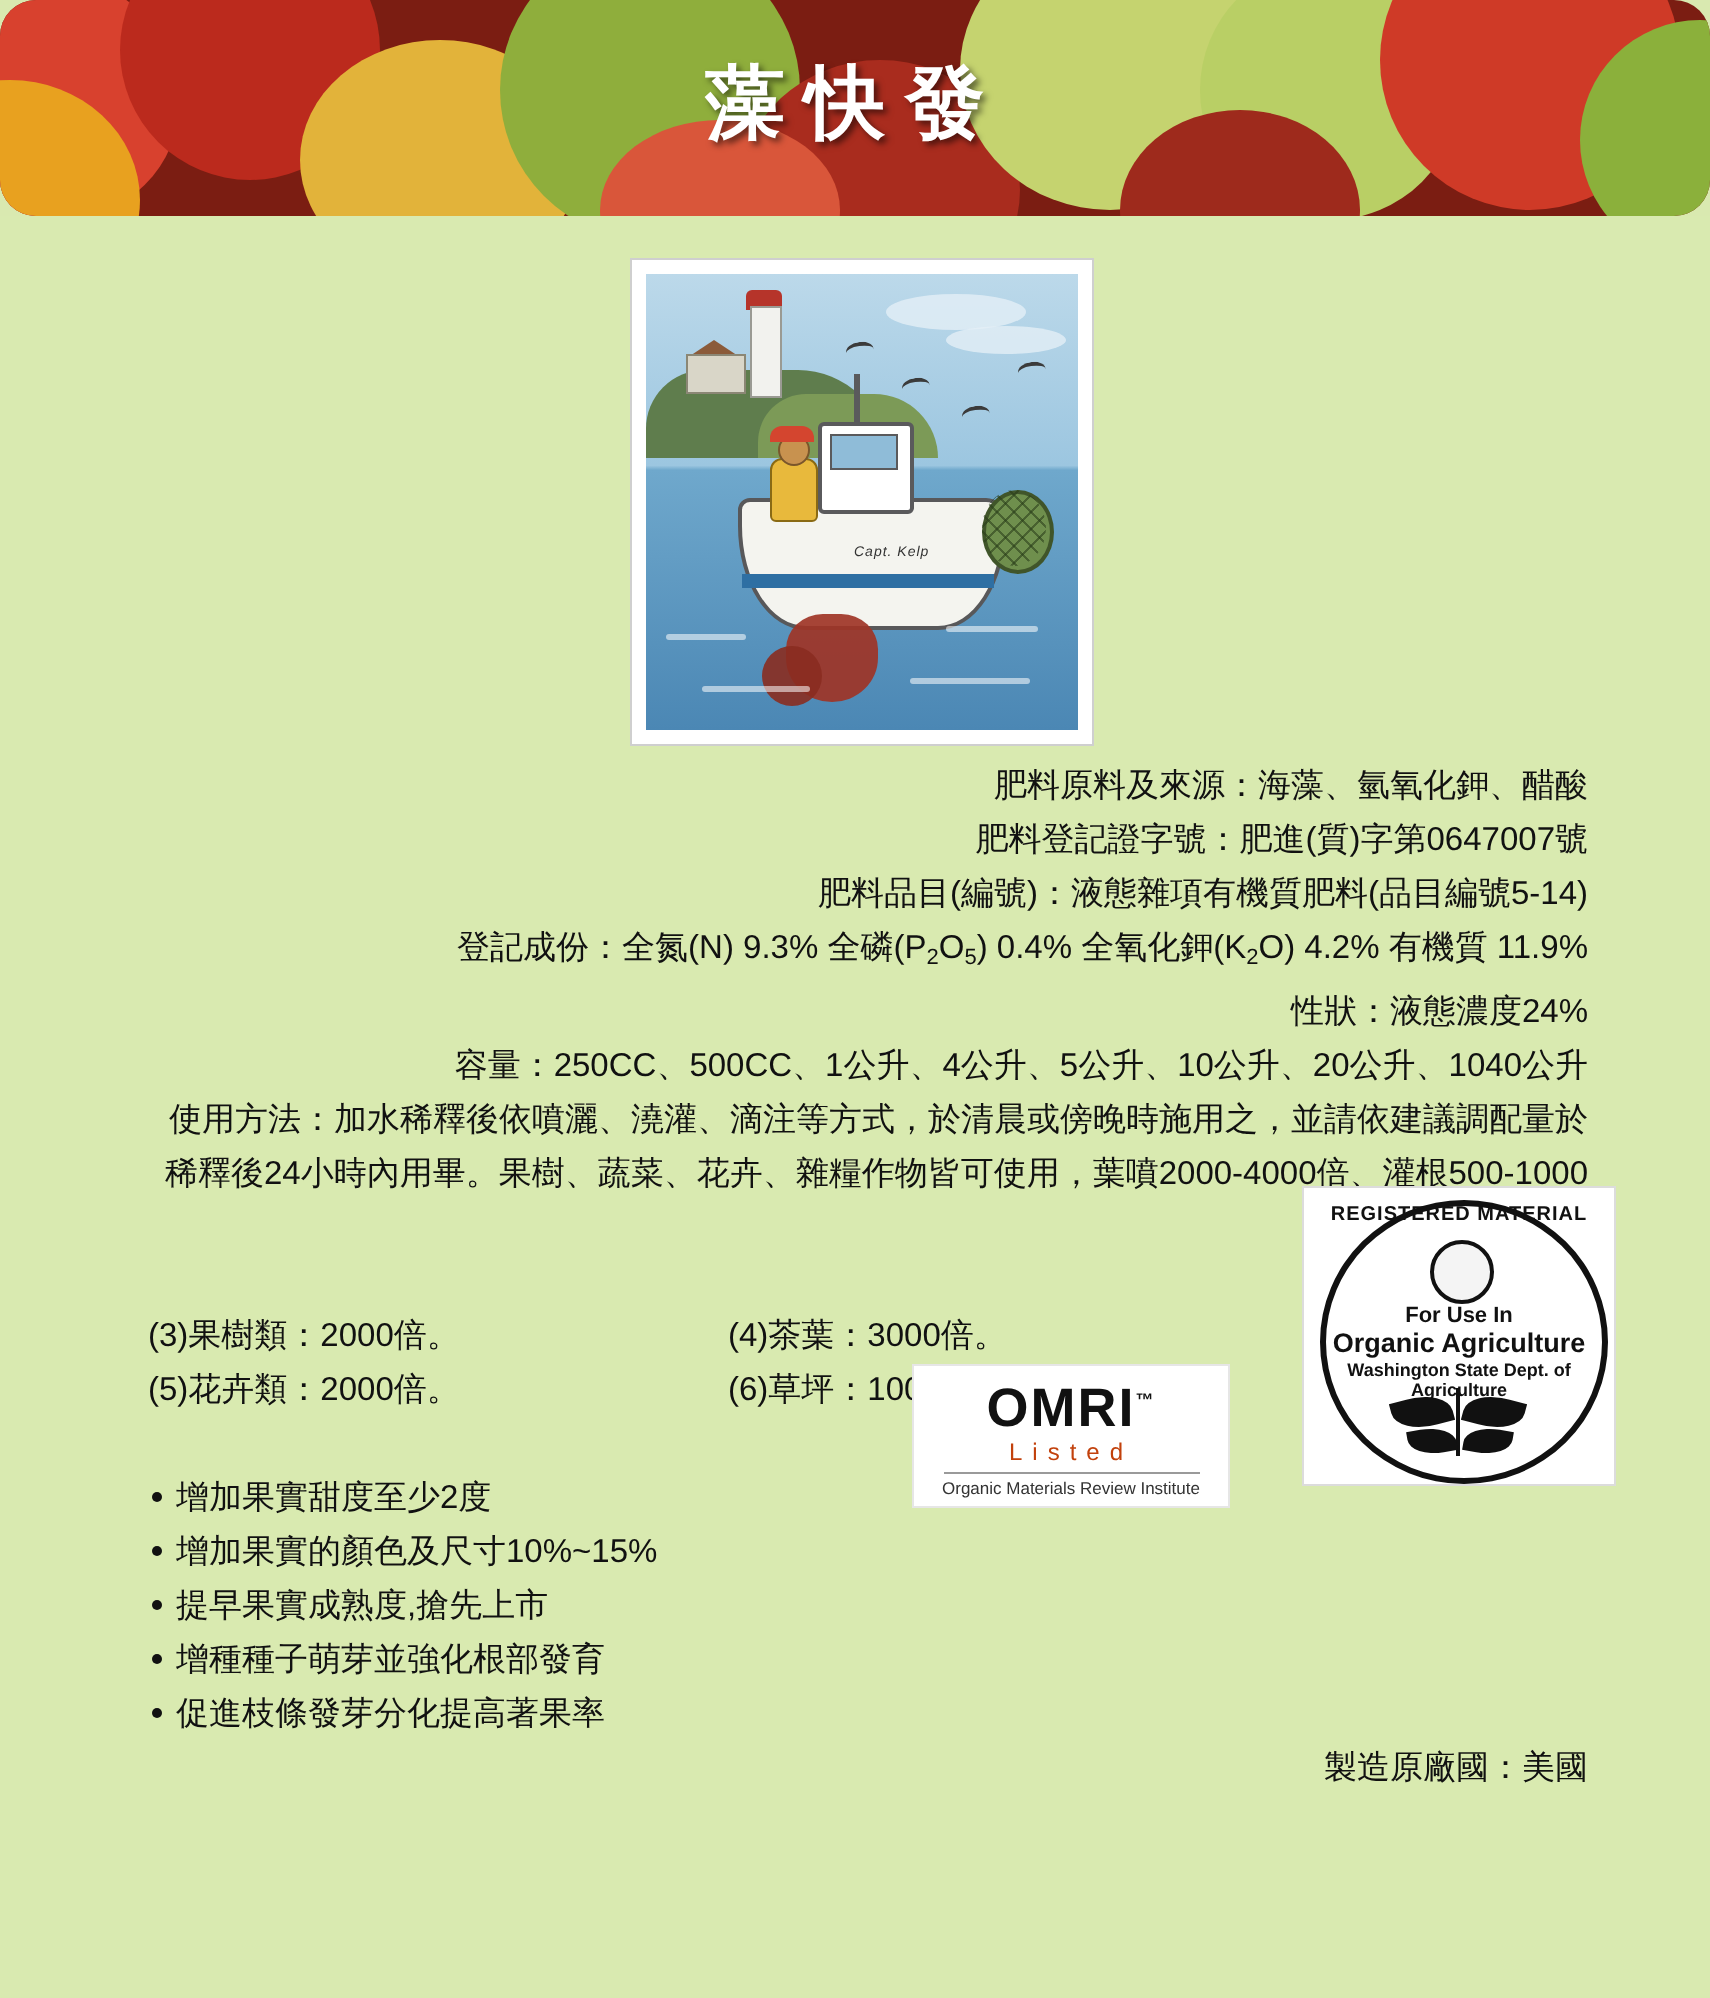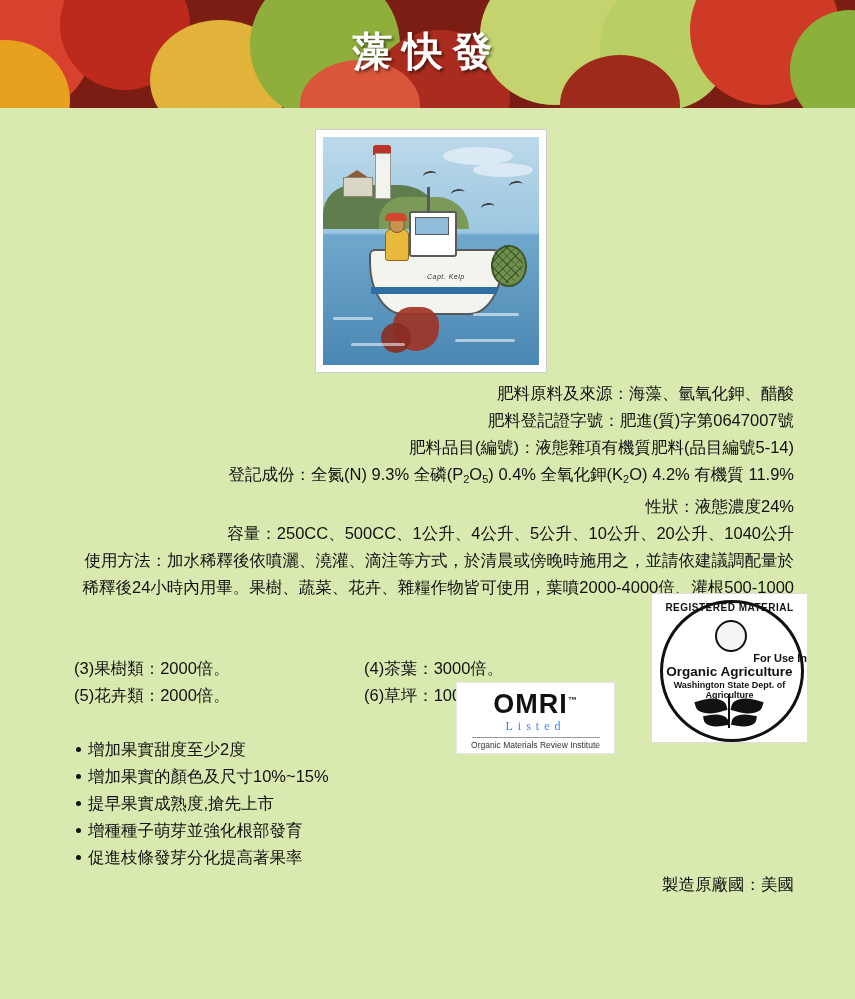--- a/index.html
+++ b/index.html
@@ -15,20 +15,21 @@
     position: relative;
   }
 
   
   .banner {
     position: relative;
     width: 855px;
     height: 108px;
     overflow: hidden;
     background: #7b1d12;
+    border-radius: 18px;
   }
   .fruit {
     position: absolute;
     border-radius: 50%;
   }
   .banner-title {
     position: absolute;
     left: 0;
     top: 24px;
     width: 855px;
@@ -286,23 +287,22 @@
     line-height: 27px;
   }
   .omri-tm {
     font-size: 9px;
     vertical-align: super;
     font-weight: bold;
   }
   .omri-listed {
     font-size: 12px;
     letter-spacing: 5px;
-    color: #3b82f6;
+    color: #c2410c;
     margin-top: 1px;
-    font-family: Liberation Serif, serif;
   }
   .omri-rule {
     width: 128px;
     height: 1px;
     background: #9a9a9a;
     margin: 3px 0 2px;
   }
   .omri-sub {
     font-size: 8.5px;
     color: #333;
@@ -339,21 +339,21 @@
   .wsda-seal-dot {
     position: absolute;
     left: 63px; top: 26px;
     width: 28px; height: 28px;
     border: 2px solid #111;
     border-radius: 50%;
     background: #f4f4f4;
   }
   .wsda-l1 {
     position: absolute; left: 0; top: 58px; width: 155px;
-    text-align: right; font-size: 11px; font-weight: bold; color: #111;
+    text-align: center; font-size: 11px; font-weight: bold; color: #111;
   }
   .wsda-l2 {
     position: absolute; left: 0; top: 70px; width: 155px;
     text-align: center; font-size: 13.5px; font-weight: bold; color: #111;
   }
   .wsda-l3 {
     position: absolute; left: 0; top: 86px; width: 155px;
     text-align: center; font-size: 9px; font-weight: bold; color: #111;
   }
   .wsda-leaf {

